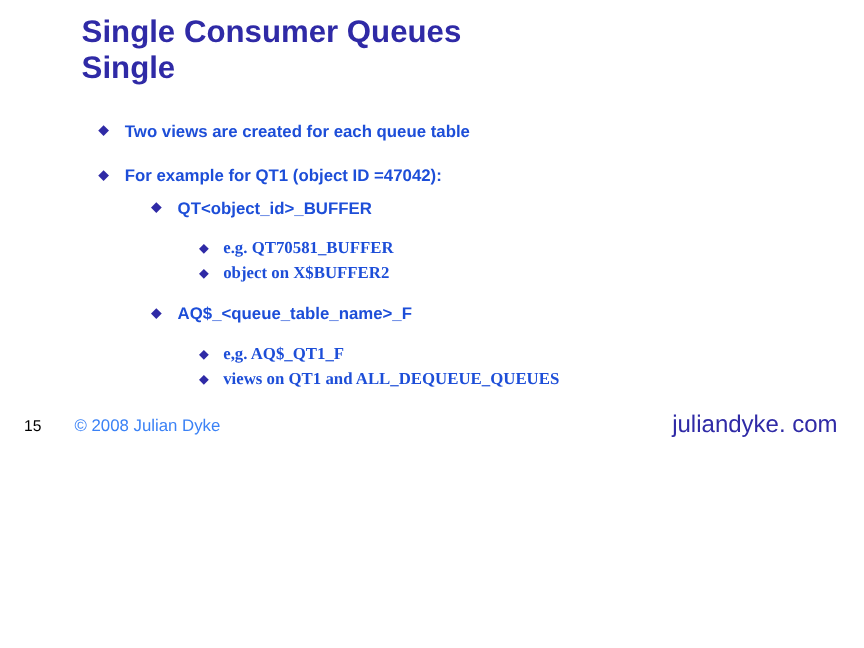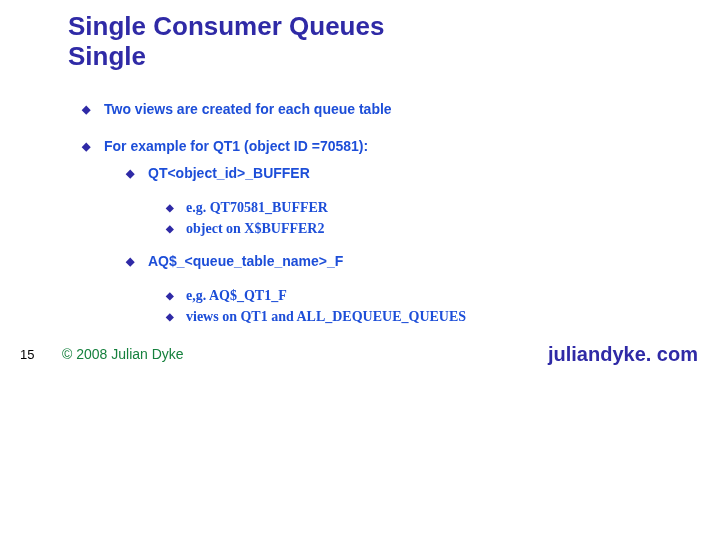--- a/index.html
+++ b/index.html
@@ -81,48 +81,48 @@
     bottom: 22px;
     left: 20px;
     font-size: 13px;
     color: #000;
   }
   .footer-copy {
     position: absolute;
     bottom: 22px;
     left: 62px;
     font-size: 14px;
-    color: #15803d;
+    color: #3b82f6;
   }
   .footer-site {
     position: absolute;
     bottom: 18px;
     right: 22px;
     font-size: 20px;
-    font-weight: bold;
+    font-weight: normal;
     color: #2f2aa6;
   }
 </style>
 </head>
 <body>
 
 <div class="slide">
 
   <div class="title">
     <span>Single Consumer Queues</span><br>
     <span>Single</span>
   </div>
 
   <div class="content">
     <ul class="b">
       <li>
         <span>Two views are created for each queue table</span>
       </li>
       <li>
-        <span>For example for QT1 (object ID =70581):</span>
+        <span>For example for QT1 (object ID =47042):</span>
         <ul class="b sub">
           <li>
             <span>QT&lt;object_id&gt;_BUFFER</span>
             <ul class="b subsub">
               <li>
                 <span>e.g. QT70581_BUFFER</span>
               </li>
               <li>
                 <span>object on X$BUFFER2</span>
               </li>

